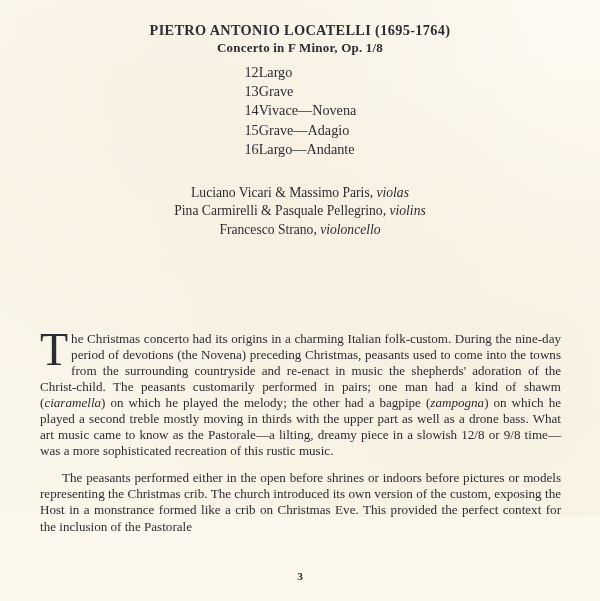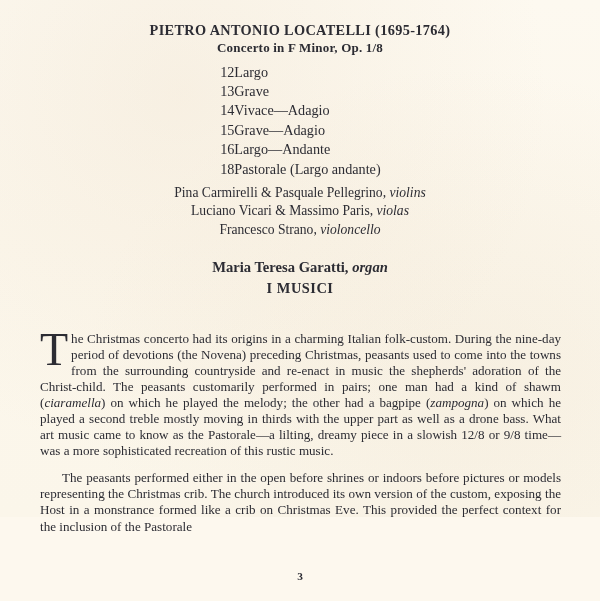--- a/index.html
+++ b/index.html
@@ -169,44 +169,37 @@
     <div class="work-title">Concerto in F Minor, Op. 1/8</div>
 
     <ul class="tracklist">
       <li class="track">
         <span class="num">12</span><span class="ttl">Largo</span>
       </li>
       <li class="track">
         <span class="num">13</span><span class="ttl">Grave</span>
       </li>
       <li class="track">
-        <span class="num">14</span><span class="ttl">Vivace—Adagio</span>
+        <span class="num">14</span><span class="ttl">Vivace—Novena</span>
       </li>
       <li class="track">
         <span class="num">15</span><span class="ttl">Grave—Adagio</span>
       </li>
       <li class="track">
         <span class="num">16</span><span class="ttl">Largo—Andante</span>
-      </li>
-      <li class="track">
-        <span class="num">18</span><span class="ttl">Pastorale (Largo andante)</span>
       </li>
     </ul>
   </div>
 
   <div class="performers">
+    <div class="performer-line"><span>Luciano Vicari &amp; Massimo Paris, </span><span class="inst">violas</span></div>
     <div class="performer-line"><span>Pina Carmirelli &amp; Pasquale Pellegrino, </span><span class="inst">violins</span></div>
-    <div class="performer-line"><span>Luciano Vicari &amp; Massimo Paris, </span><span class="inst">violas</span></div>
     <div class="performer-line"><span>Francesco Strano, </span><span class="inst">violoncello</span></div>
   </div>
 
-  <div class="ensemble">
-    <div class="soloist"><span>Maria Teresa Garatti, </span><span class="inst">organ</span></div>
-    <div class="group">I MUSICI</div>
-  </div>
 
   <div class="body-text">
     <p class="para"><span class="dropcap">T</span><span>he Christmas concerto had its origins in a charming Italian folk-custom. During the nine-day period of devotions (the Novena) preceding Christmas, peasants used to come into the towns from the surrounding countryside and re-enact in music the shepherds' adoration of the Christ-child. The peasants customarily performed in pairs; one man had a kind of shawm (</span><i>ciaramella</i><span>) on which he played the melody; the other had a bagpipe (</span><i>zampogna</i><span>) on which he played a second treble mostly moving in thirds with the upper part as well as a drone bass. What art music came to know as the Pastorale—a lilting, dreamy piece in a slowish 12/8 or 9/8 time—was a more sophisticated recreation of this rustic music.</span></p>
     <p class="para">The peasants performed either in the open before shrines or indoors before pictures or models representing the Christmas crib.  The church introduced its own version of the custom, exposing the Host in a monstrance formed like a crib on Christmas Eve.  This provided the perfect context for the inclusion of the Pastorale</p>
   </div>
 
   <div class="folio">3</div>
 
 </div>
 

